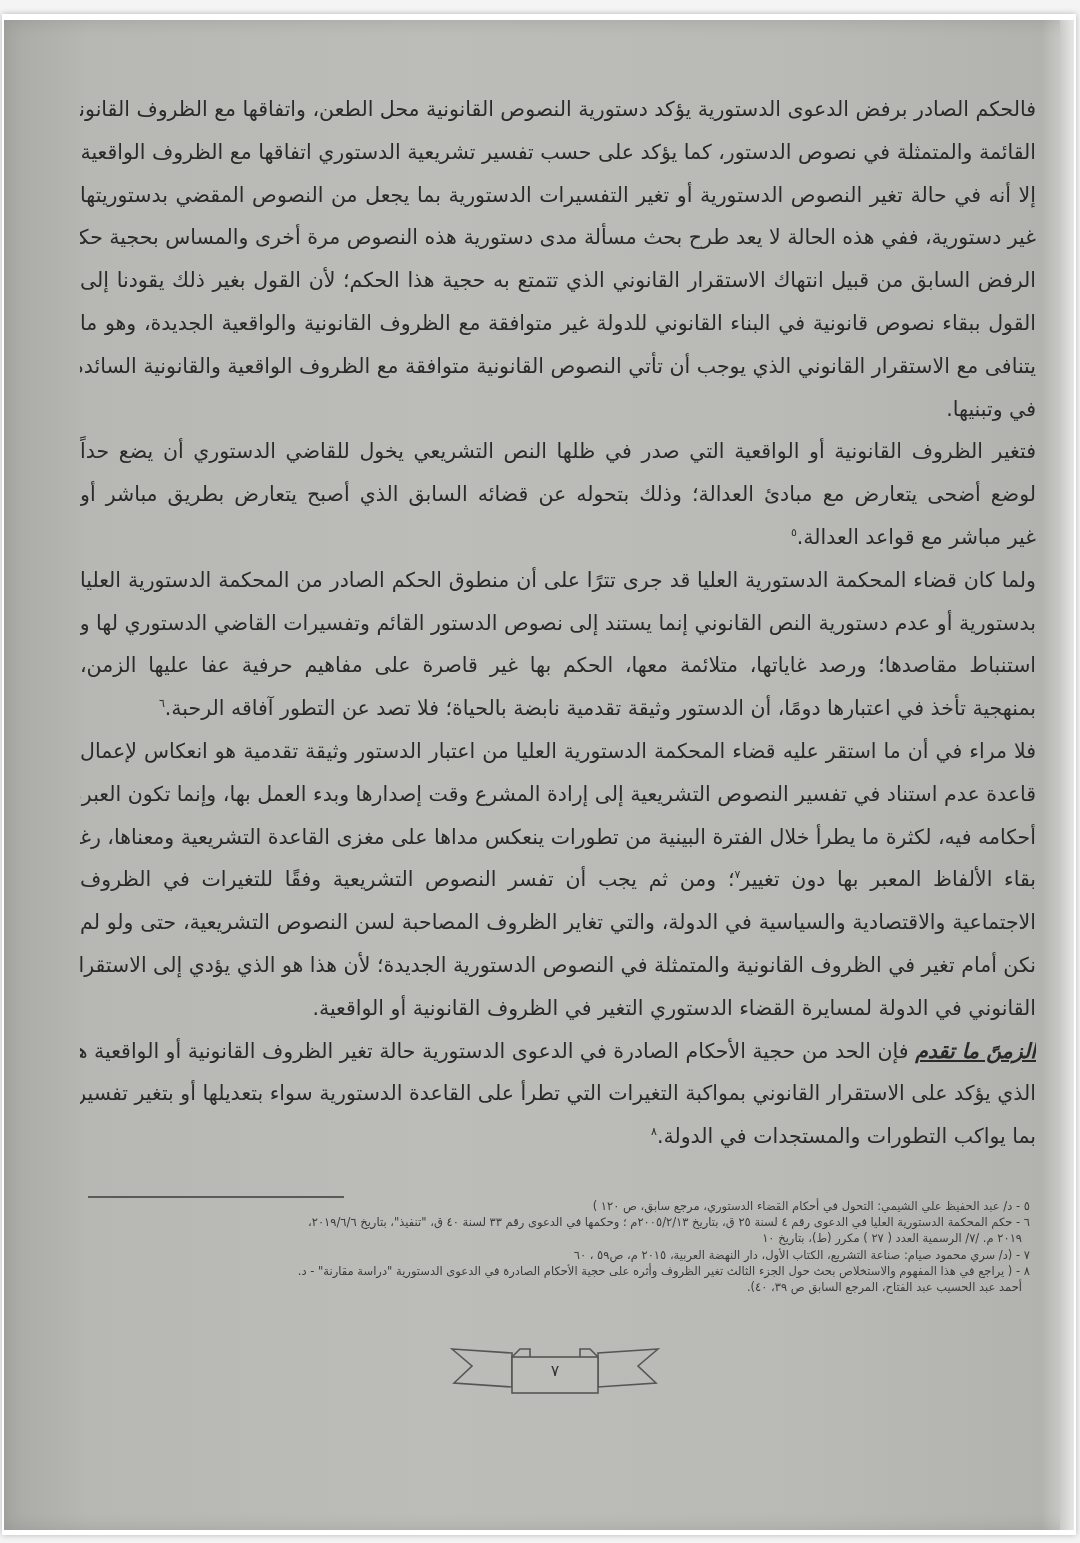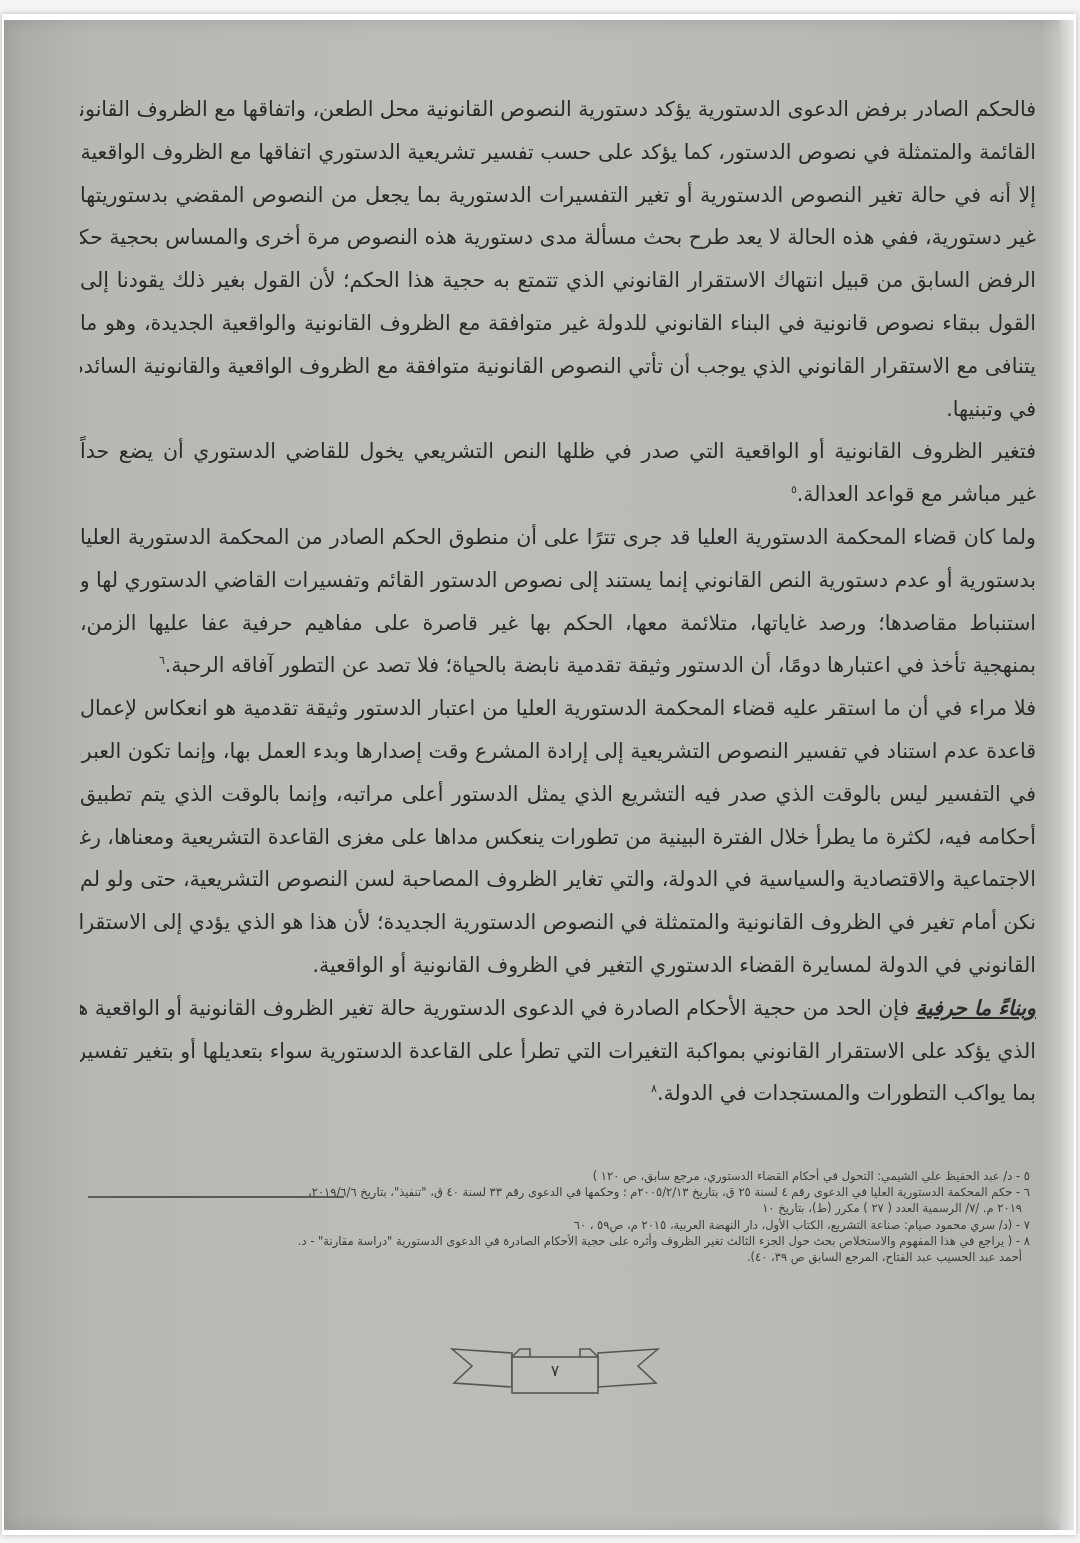--- a/index.html
+++ b/index.html
@@ -33,21 +33,21 @@
   }
   .line { display: block; white-space: nowrap; overflow: hidden; text-align-last: justify; }
   .line.last { text-align-last: right; }
   .underline-bold { font-weight: bold; font-style: italic; text-decoration: underline; }
   sup { font-size: 11px; line-height: 0; vertical-align: super; }
   .rule {
     position: absolute; left: 88px; top: 1196px; width: 256px; height: 0;
     border-top: 2px solid #5a5a5a;
   }
   .footnotes {
-    position: absolute; left: 100px; top: 1168px; width: 930px;
+    position: absolute; left: 100px; top: 1198px; width: 930px;
     direction: rtl; color: #3a3a3a;
     font-size: 11.5px; line-height: 16.2px;
   }
   .fn { display: block; white-space: nowrap; }
   .fn.cont { padding-right: 8px; }
   .page-badge {
     position: absolute; left: 450px; top: 1343px; width: 210px; height: 56px;
   }
   .page-num {
     position: absolute; left: 90px; top: 18px; width: 32px; text-align: center;
@@ -66,33 +66,34 @@
 <div class="body-text">
   <span class="line">فالحكم الصادر برفض الدعوى الدستورية يؤكد دستورية النصوص القانونية محل الطعن، واتفاقها مع الظروف القانونية</span>
   <span class="line">القائمة والمتمثلة في نصوص الدستور، كما يؤكد على حسب تفسير تشريعية الدستوري اتفاقها مع الظروف الواقعية،</span>
   <span class="line">إلا أنه في حالة تغير النصوص الدستورية أو تغير التفسيرات الدستورية بما يجعل من النصوص المقضي بدستوريتها</span>
   <span class="line">غير دستورية، ففي هذه الحالة لا يعد طرح بحث مسألة مدى دستورية هذه النصوص مرة أخرى والمساس بحجية حكم</span>
   <span class="line">الرفض السابق من قبيل انتهاك الاستقرار القانوني الذي تتمتع به حجية هذا الحكم؛ لأن القول بغير ذلك يقودنا إلى</span>
   <span class="line">القول ببقاء نصوص قانونية في البناء القانوني للدولة غير متوافقة مع الظروف القانونية والواقعية الجديدة، وهو ما</span>
   <span class="line">يتنافى مع الاستقرار القانوني الذي يوجب أن تأتي النصوص القانونية متوافقة مع الظروف الواقعية والقانونية السائدة</span>
   <span class="line last">في وتبنيها.</span>
   <span class="line">فتغير الظروف القانونية أو الواقعية التي صدر في ظلها النص التشريعي يخول للقاضي الدستوري أن يضع حداً</span>
+  <span class="line">لوضع أضحى يتعارض مع مبادئ العدالة؛ وذلك بتحوله عن قضائه السابق الذي أصبح يتعارض بطريق مباشر أو</span>
   <span class="line last"><span>غير مباشر مع قواعد العدالة.</span><sup>٥</sup></span>
   <span class="line">ولما كان قضاء المحكمة الدستورية العليا قد جرى تترًا على أن منطوق الحكم الصادر من المحكمة الدستورية العليا</span>
   <span class="line">بدستورية أو عدم دستورية النص القانوني إنما يستند إلى نصوص الدستور القائم وتفسيرات القاضي الدستوري لها والتي</span>
   <span class="line">استنباط مقاصدها؛ ورصد غاياتها، متلائمة معها، الحكم بها غير قاصرة على مفاهيم حرفية عفا عليها الزمن،</span>
   <span class="line last"><span>بمنهجية تأخذ في اعتبارها دومًا، أن الدستور وثيقة تقدمية نابضة بالحياة؛ فلا تصد عن التطور آفاقه الرحبة.</span><sup>٦</sup></span>
   <span class="line">فلا مراء في أن ما استقر عليه قضاء المحكمة الدستورية العليا من اعتبار الدستور وثيقة تقدمية هو انعكاس لإعمال</span>
   <span class="line">قاعدة عدم استناد في تفسير النصوص التشريعية إلى إرادة المشرع وقت إصدارها وبدء العمل بها، وإنما تكون العبرة</span>
-  <span class="line">في التفسير ليس بالوقت الذي صدر فيه التشريع الذي يمثل الدستور أعلى مراتبه، وإنما بالوقت الذي يتم تطبيق</span>
   <span class="line">أحكامه فيه، لكثرة ما يطرأ خلال الفترة البينية من تطورات ينعكس مداها على مغزى القاعدة التشريعية ومعناها، رغم</span>
+  <span class="line"><span>بقاء الألفاظ المعبر بها دون تغيير</span><sup>٧</sup><span>؛ ومن ثم يجب أن تفسر النصوص التشريعية وفقًا للتغيرات في الظروف</span></span>
   <span class="line">الاجتماعية والاقتصادية والسياسية في الدولة، والتي تغاير الظروف المصاحبة لسن النصوص التشريعية، حتى ولو لم</span>
   <span class="line">نكن أمام تغير في الظروف القانونية والمتمثلة في النصوص الدستورية الجديدة؛ لأن هذا هو الذي يؤدي إلى الاستقرار</span>
   <span class="line last">القانوني في الدولة لمسايرة القضاء الدستوري التغير في الظروف القانونية أو الواقعية.</span>
-  <span class="line"><span class="underline-bold">وبناءً ما حرفية</span><span> فإن الحد من حجية الأحكام الصادرة في الدعوى الدستورية حالة تغير الظروف القانونية أو الواقعية هو</span></span>
+  <span class="line"><span class="underline-bold">الزمنً ما تقدم</span><span> فإن الحد من حجية الأحكام الصادرة في الدعوى الدستورية حالة تغير الظروف القانونية أو الواقعية هو</span></span>
   <span class="line">الذي يؤكد على الاستقرار القانوني بمواكبة التغيرات التي تطرأ على القاعدة الدستورية سواء بتعديلها أو بتغير تفسيرها</span>
   <span class="line last"><span>بما يواكب التطورات والمستجدات في الدولة.</span><sup>٨</sup></span>
 </div>
 
 <div class="rule"></div>
 
 <div class="footnotes">
   <span class="fn">٥ - د/ عبد الحفيظ علي الشيمي: التحول في أحكام القضاء الدستوري، مرجع سابق، ص ١٢٠ )</span>
   <span class="fn">٦ - حكم المحكمة الدستورية العليا في الدعوى رقم ٤ لسنة ٢٥ ق، بتاريخ ٢٠٠٥/٢/١٣م ؛ وحكمها في الدعوى رقم ٣٣ لسنة ٤٠ ق، "تنفيذ"، بتاريخ ٢٠١٩/٦/٦،</span>
   <span class="fn cont">٢٠١٩ م. /٧/ الرسمية العدد ( ٢٧ ) مكرر (ط)، بتاريخ ١٠</span>

